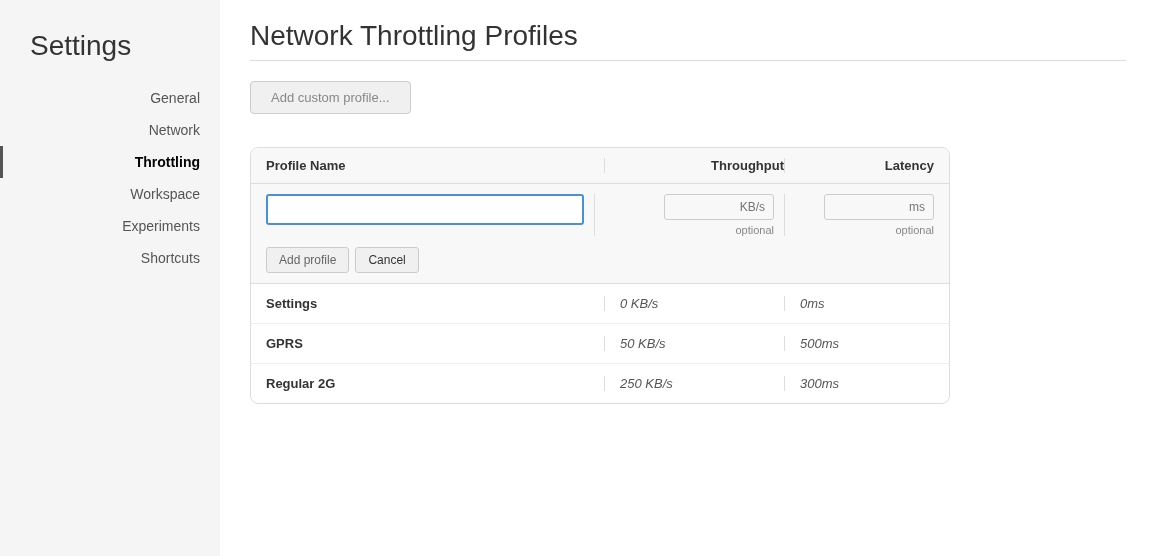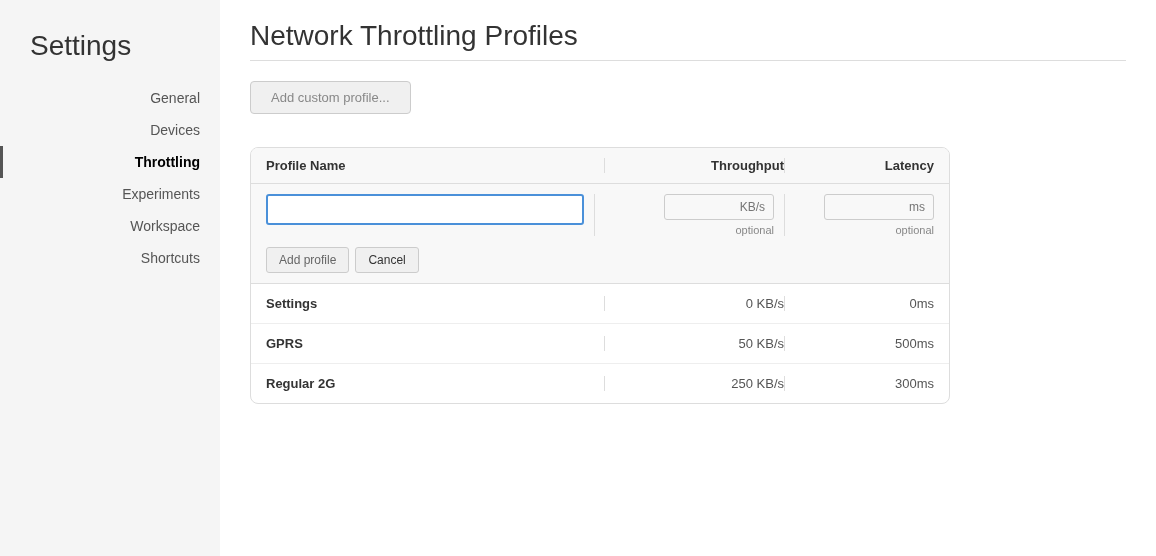--- a/index.html
+++ b/index.html
@@ -210,50 +210,51 @@
     }
 
     .row-profile-name {
       font-weight: 600;
       font-size: 13px;
       color: #333;
     }
 
     .row-throughput,
     .row-latency {
-      text-align: right;
+      text-align: left;
       font-size: 13px;
       color: #555;
+      font-style: italic;
     }
 
     .col-divider {
       border-left: 1px solid #ddd;
       padding-left: 15px;
     }
   </style>
 </head>
 <body>
 
 <div class="sidebar">
   <div class="sidebar-title">Settings</div>
   <ul class="sidebar-nav">
     <li class="sidebar-nav-item">
       <span>General</span>
     </li>
     <li class="sidebar-nav-item">
-      <span>Devices</span>
+      <span>Network</span>
     </li>
     <li class="sidebar-nav-item active">
       <span>Throttling</span>
     </li>
     <li class="sidebar-nav-item">
+      <span>Workspace</span>
+    </li>
+    <li class="sidebar-nav-item">
       <span>Experiments</span>
-    </li>
-    <li class="sidebar-nav-item">
-      <span>Workspace</span>
     </li>
     <li class="sidebar-nav-item">
       <span>Shortcuts</span>
     </li>
   </ul>
 </div>
 
 <div class="main-content">
   <h1 class="page-title">Network Throttling Profiles</h1>
   <hr class="divider">

